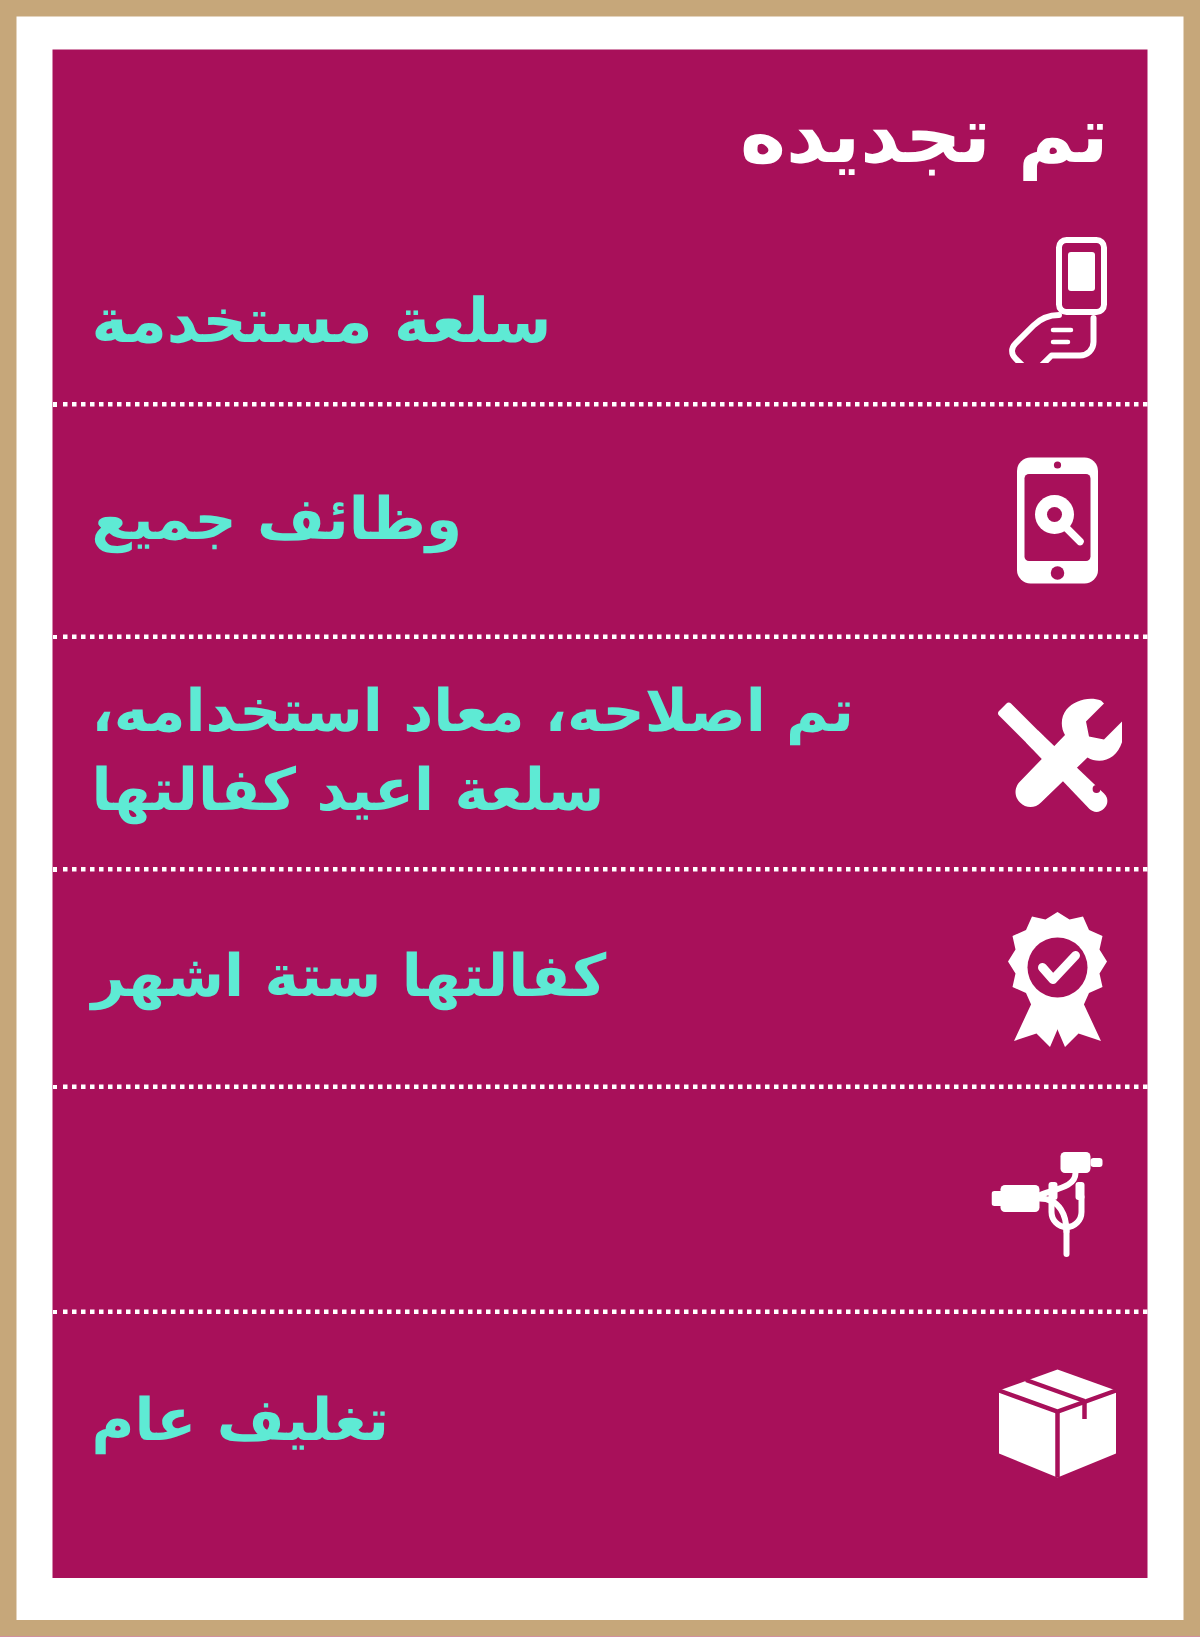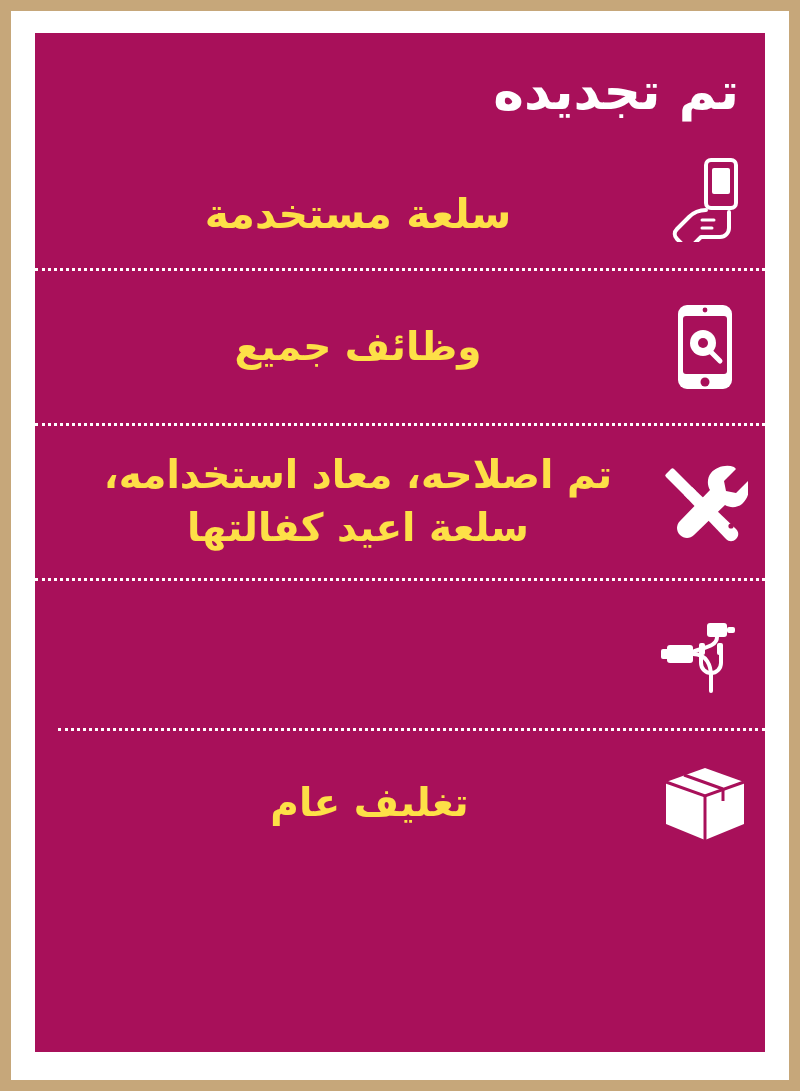--- a/index.html
+++ b/index.html
@@ -48,39 +48,39 @@
   }
   .row + .row {
     border-top: 3px dotted #ffffff;
   }
 
   .row-1 { flex: 0 0 235px; }
   .row-2 { flex: 0 0 155px; }
   .row-3 { flex: 0 0 155px; }
   .row-4 { flex: 0 0 145px; }
   .row-5 { flex: 0 0 150px; }
-  .row-6 { flex: 0 0 148px; margin-left: 23px; }
+  .row-6 { flex: 0 0 148px; }
 
   .icon-box {
     flex: 0 0 auto;
     width: 92px;
     display: flex;
     align-items: center;
     justify-content: center;
     color: #ffffff;
   }
   .icon-box svg { display: block; }
 
   .row-text {
     flex: 1 1 auto;
-    color: #fde047;
+    color: #5eead4;
     font-size: 39px;
     line-height: 1.35;
     font-weight: 700;
-    text-align: center;
+    text-align: left;
     padding-right: 4px;
     padding-left: 6px;
     letter-spacing: 0;
   }
 
   .headline {
     position: absolute;
     top: 30px;
     right: 26px;
     color: #ffffff;
@@ -137,20 +137,32 @@
           <svg width="86" height="82" viewBox="0 0 86 82" xmlns="http://www.w3.org/2000/svg">
             <path d="M12 8l22 22-8 8L4 16a2 2 0 010-3l5-5a2 2 0 013 0z" fill="#ffffff"></path>
             <path d="M30 26l44 42c3 3 3 7 0 10s-7 3-10 0L22 34z" fill="#ffffff"></path>
             <path d="M72 6c-8-3-18 0-23 6-4 5-4 12-1 17L18 60c-4 4-4 10 0 14s10 4 14 0l31-30c5 3 12 3 17-1 6-5 9-15 6-23l-12 12-10-2-2-10L74 8z" fill="#ffffff"></path>
             <circle cx="69" cy="65" r="2.6" fill="#a8105a"></circle>
           </svg>
         </div>
         <div class="row-text">تم اصلاحه، معاد استخدامه، سلعة اعيد كفالتها</div>
       </div>
 
+      <div class="row row-4">
+        <div class="icon-box">
+          <svg width="74" height="92" viewBox="0 0 74 92" xmlns="http://www.w3.org/2000/svg">
+            <path d="M22 58L8 88l15-5 9 9 12-28z" fill="#ffffff"></path>
+            <path d="M52 58l14 30-15-5-9 9-12-28z" fill="#ffffff"></path>
+            <path d="M37 2l8 5 9-2 4 9 9 4-2 9 5 8-5 8 2 9-9 4-4 9-9-2-8 5-8-5-9 2-4-9-9-4 2-9-5-8 5-8-2-9 9-4 4-9 9 2z" fill="#ffffff"></path>
+            <circle cx="37" cy="39" r="20" fill="#a8105a"></circle>
+            <path d="M27 39l7 8 15-16" stroke="#ffffff" stroke-width="6" fill="none" stroke-linecap="round" stroke-linejoin="round"></path>
+          </svg>
+        </div>
+        <div class="row-text">كفالتها ستة اشهر</div>
+      </div>
 
       <div class="row row-5">
         <div class="icon-box">
           <svg width="88" height="80" viewBox="0 0 88 80" xmlns="http://www.w3.org/2000/svg">
             <rect x="46" y="8" width="20" height="14" rx="3" fill="#ffffff"></rect>
             <rect x="66" y="12" width="8" height="6" rx="2" fill="#ffffff"></rect>
             <path d="M56 22c0 14-30 10-30 22" stroke="#ffffff" stroke-width="4" fill="none" stroke-linecap="round"></path>
             <rect x="6" y="30" width="26" height="18" rx="3" fill="#ffffff"></rect>
             <rect x="0" y="34" width="8" height="10" rx="2" fill="#ffffff"></rect>
             <path d="M32 39c14 0 18 12 18 22" stroke="#ffffff" stroke-width="4" fill="none" stroke-linecap="round"></path>

